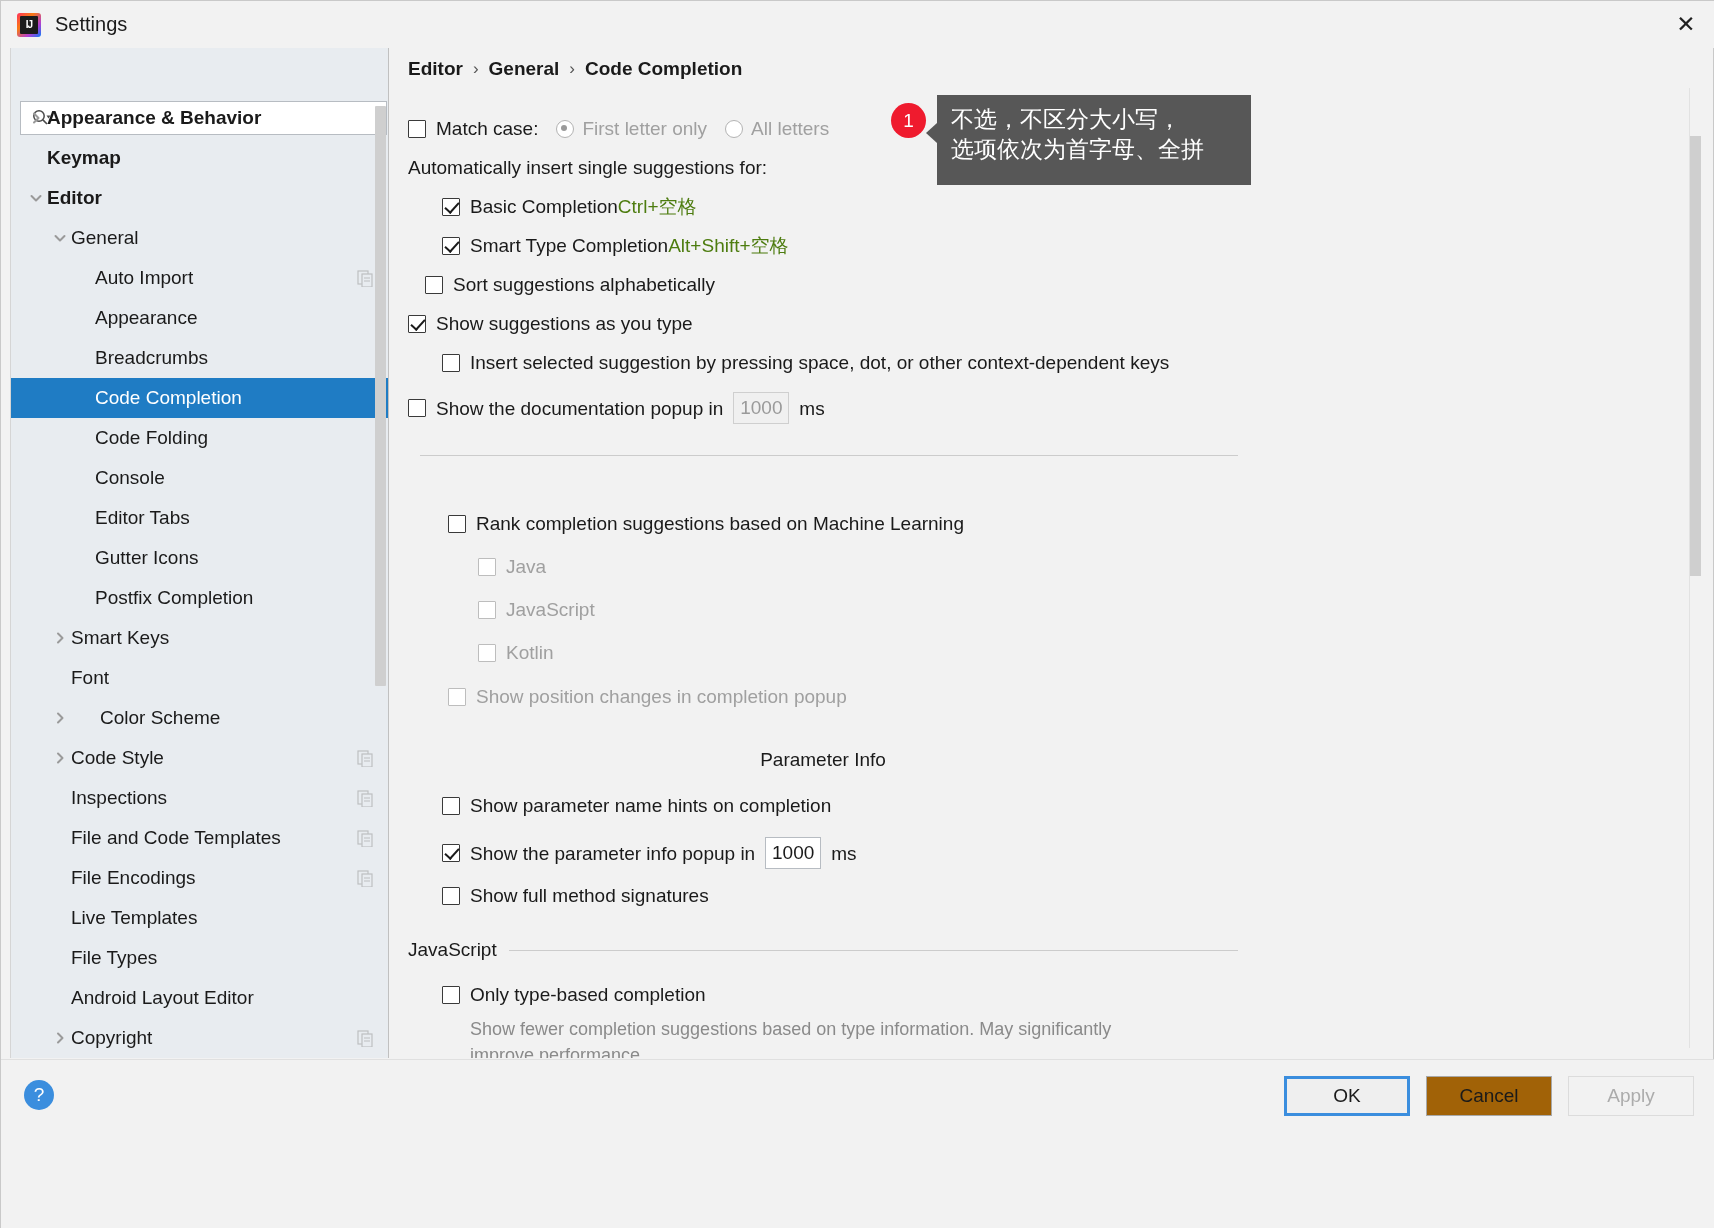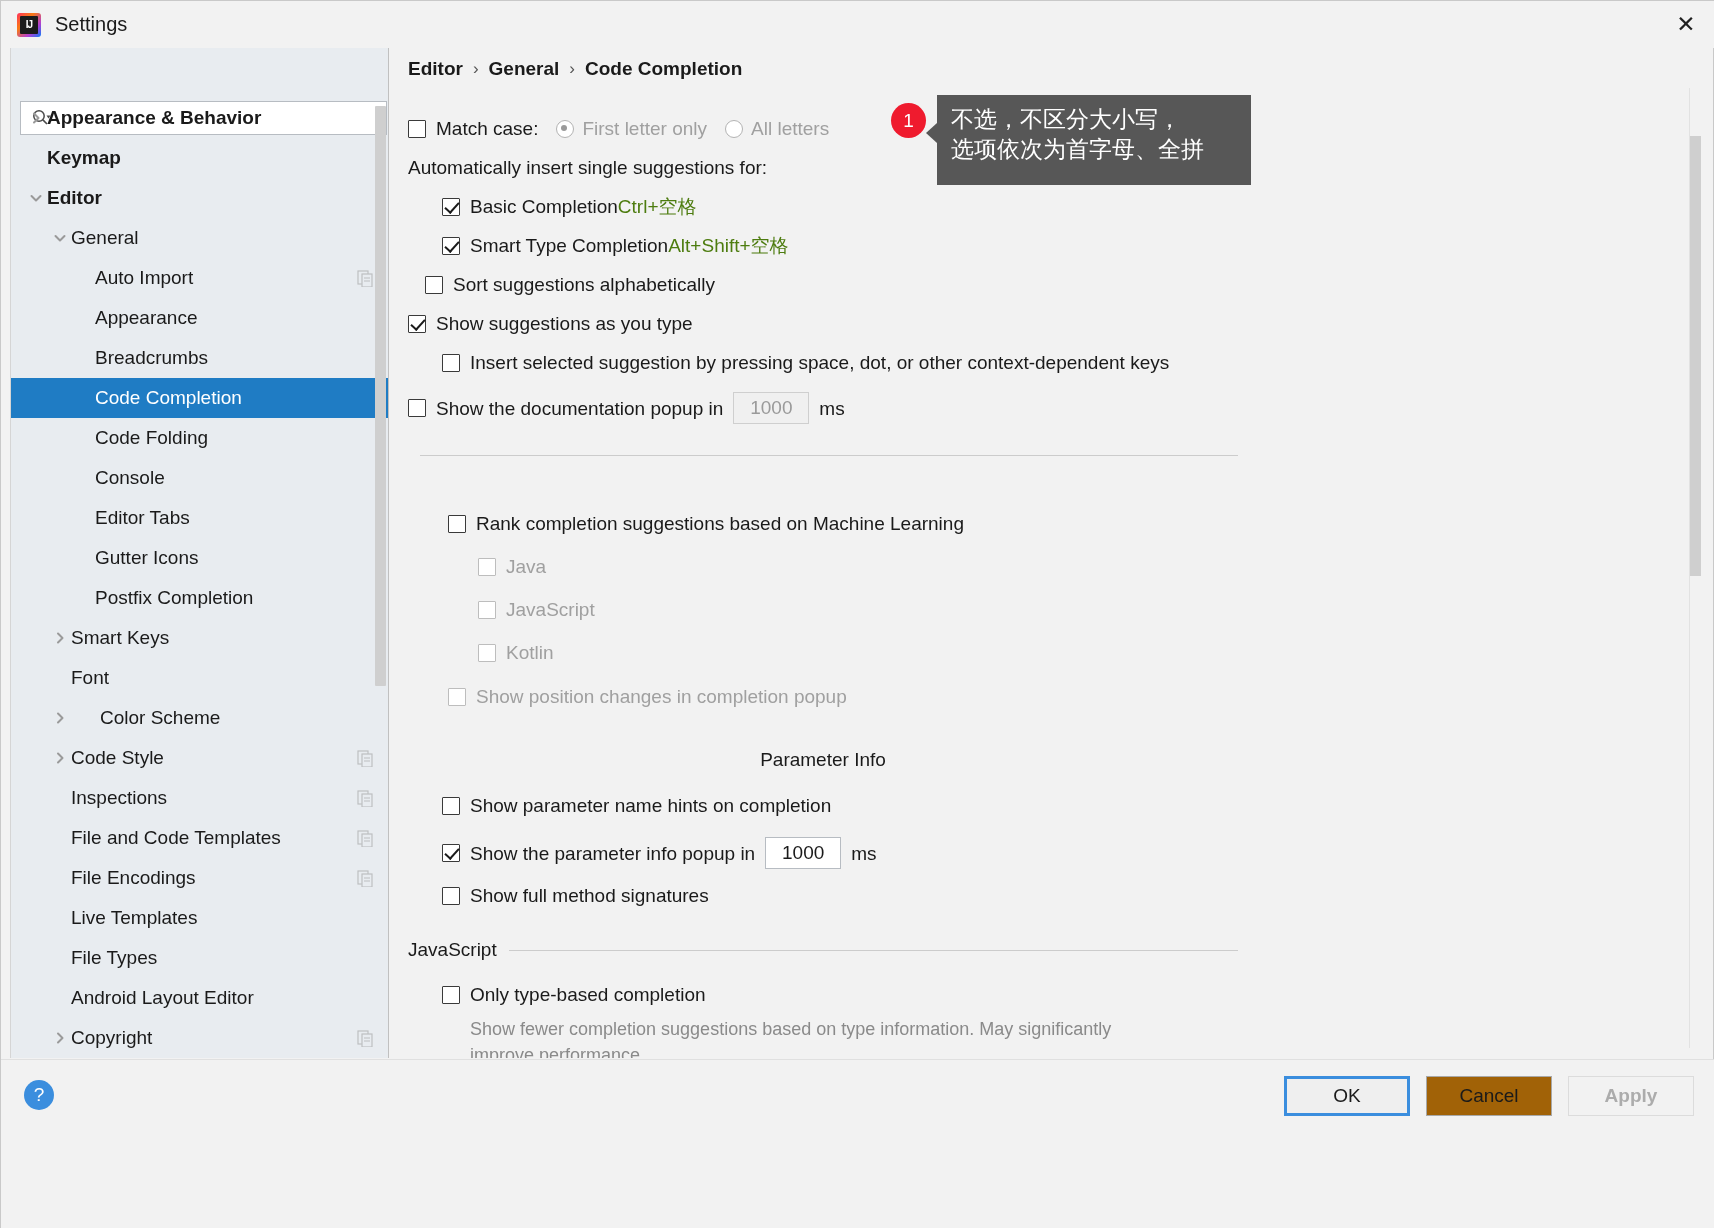--- a/index.html
+++ b/index.html
@@ -195,21 +195,21 @@
     position: absolute;
     left: 4px; top: 4px;
     width: 6px; height: 6px;
     border-radius: 50%;
     background: #9a9a9a;
   }
 
   .shortcut { color: #4d7c0f; font-size: 19px; }
 
   .numfield {
-    width: 76px; height: 32px;
+    width: 56px; height: 32px;
     border: 1px solid #b7bcc2;
     background: #ffffff;
     font-family: "Liberation Sans", sans-serif;
     font-size: 19px; color: #1a1a1a;
     text-align: center;
     margin: 0 10px;
     outline: none;
     padding: 0;
   }
   .numfield.disabled {
@@ -324,21 +324,20 @@
   .btn.cancel {
     left: 1425px; top: 16px; width: 126px;
     background: #a16207;
     border-color: #a8a8a8;
   }
   .btn.apply {
     left: 1567px; top: 16px; width: 126px;
     background: #f2f2f2;
     border-color: #dcdcdc;
     color: #acacac;
-    font-weight: bold;
   }
 </style>
 </head>
 <body>
 
 <div id="root">
 
   <div class="titlebar">
     <div class="app-icon"></div>
     <div class="title-text">Settings</div>

